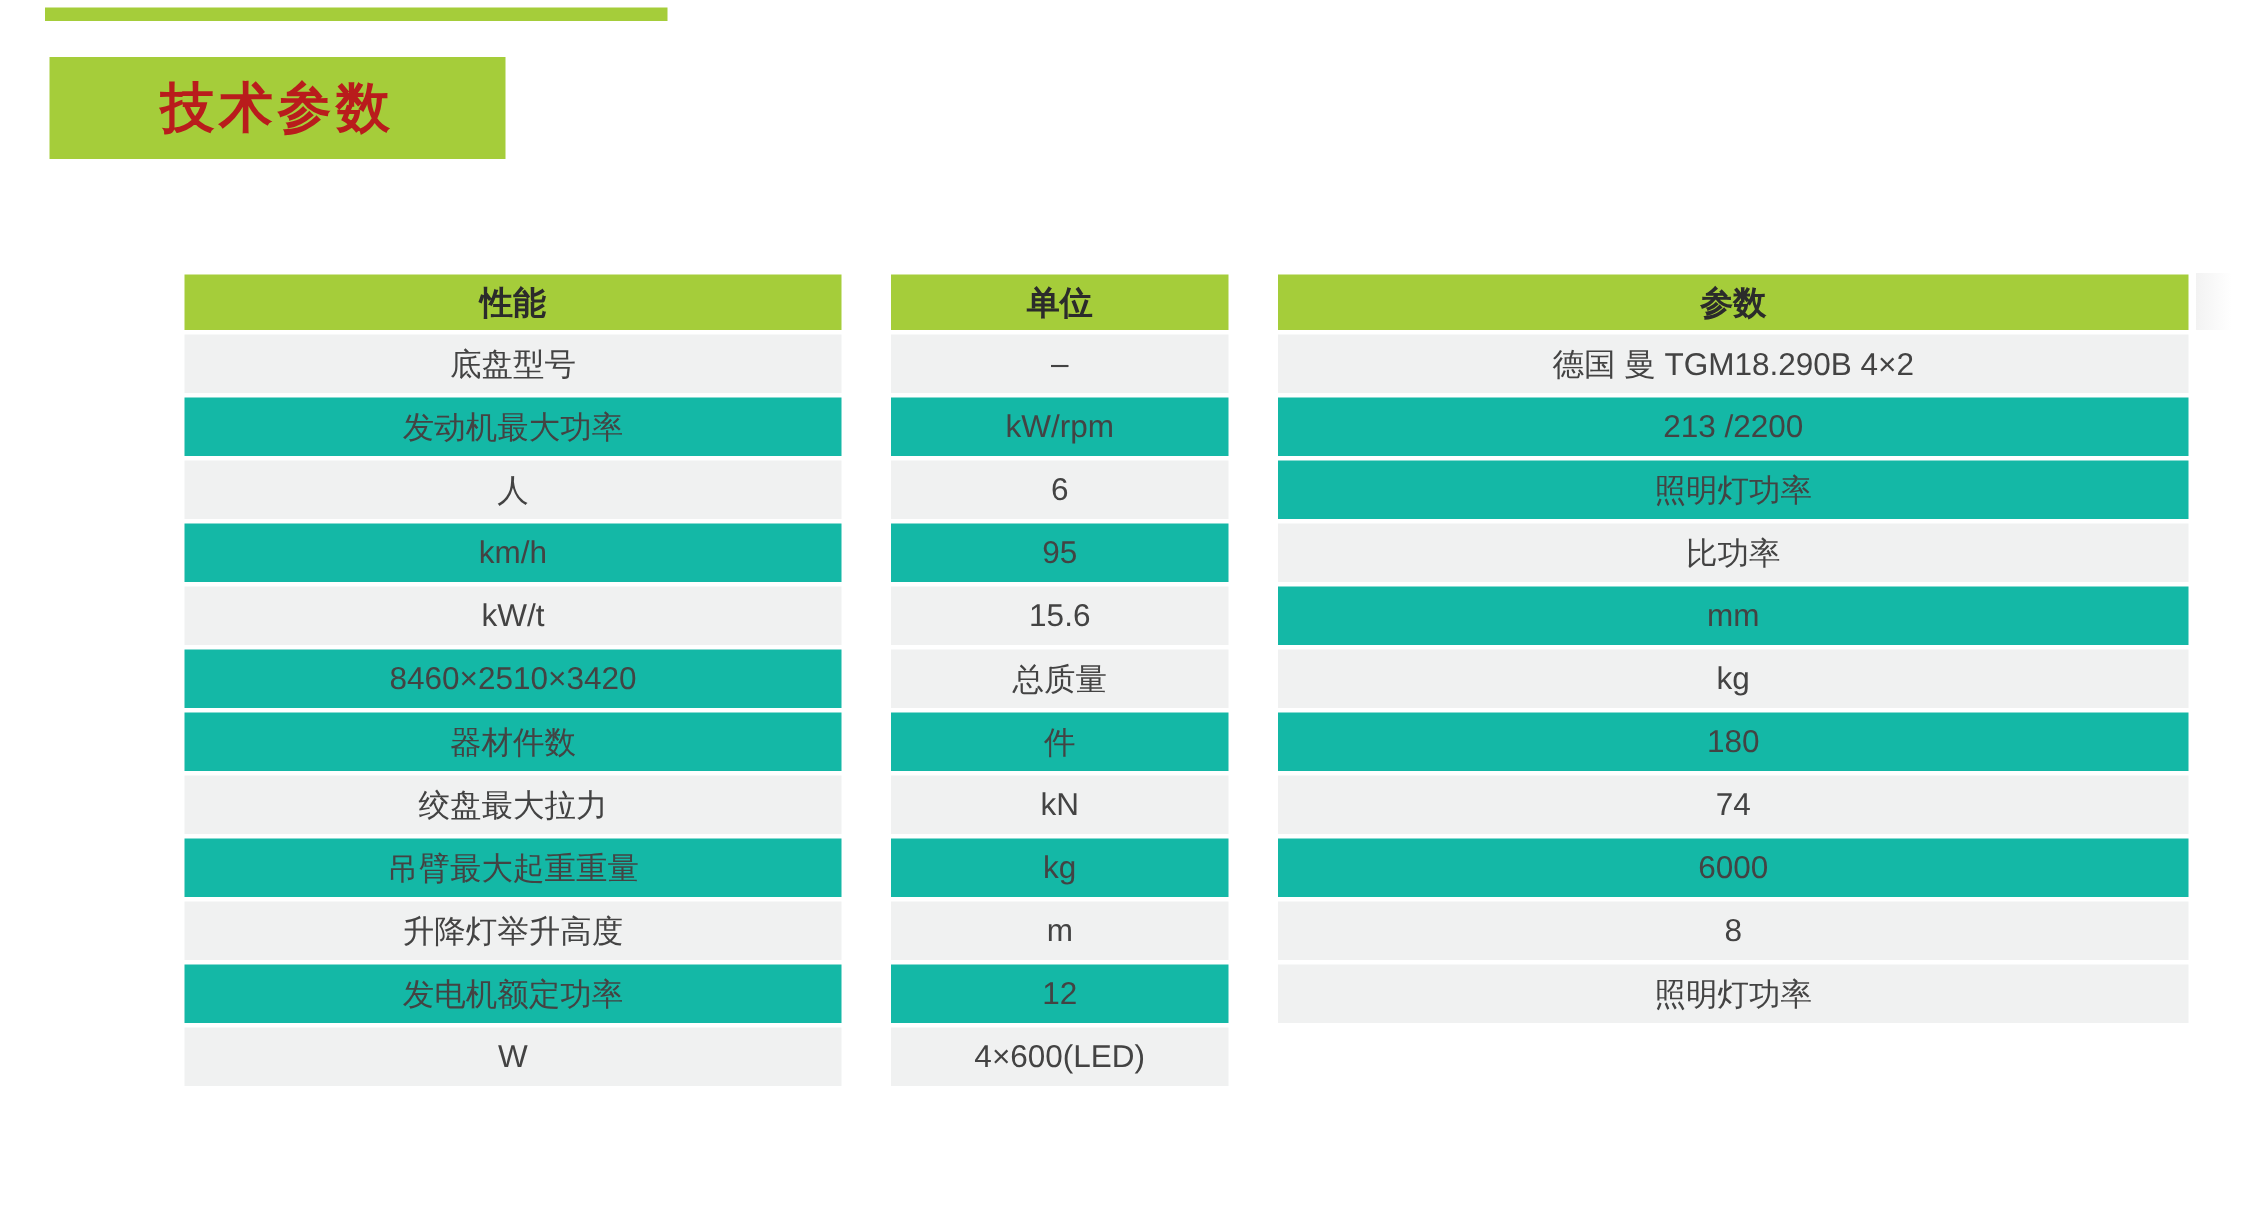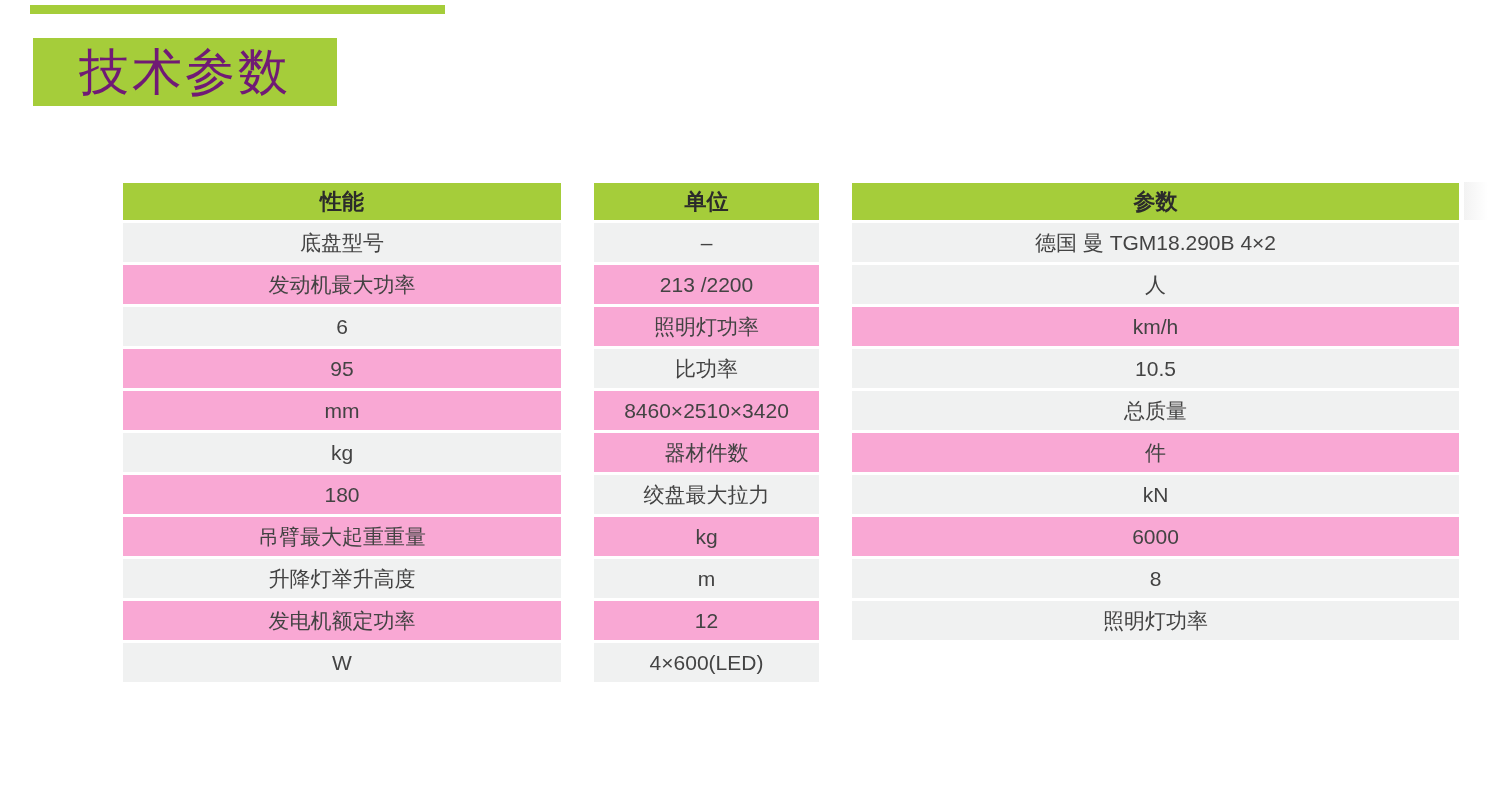--- a/index.html
+++ b/index.html
@@ -25,23 +25,23 @@
     left: 33px;
     top: 38px;
     width: 304px;
     height: 68px;
     background: #a5cd3a;
     display: flex;
     align-items: center;
     justify-content: center;
   }
   .title-box span {
-    color: #701a75;
-    font-size: 50px;
-    font-weight: normal;
+    color: #b91c1c;
+    font-size: 36px;
+    font-weight: bold;
     letter-spacing: 3px;
     line-height: 1;
   }
   .spec-table {
     position: absolute;
     left: 95px;
     top: 183px;
     display: grid;
     grid-template-columns: 466px 253px 635px;
     column-gap: 5px;
@@ -60,21 +60,21 @@
     color: #2b2b2b;
     font-size: 22px;
     font-weight: bold;
   }
   .cell.data {
     height: 39px;
     color: #434343;
     font-size: 21px;
   }
   .cell.data.odd  { background: #f0f1f1; }
-  .cell.data.even { background: #f9a8d4; }
+  .cell.data.even { background: #14b8a6; }
   .header-right-shadow {
     position: absolute;
     left: 1464px;
     top: 182px;
     width: 24px;
     height: 38px;
     background: linear-gradient(90deg, #ededed 0%, #f7f7f7 55%, #ffffff 100%);
     opacity: 0.7;
   }
 </style>
@@ -90,37 +90,40 @@
   </div>
 
   <div class="spec-table" id="spec-table">
     <div class="cell head">性能</div>
     <div class="cell head">单位</div>
     <div class="cell head">参数</div>
   <div class="cell data odd">底盘型号</div>
       <div class="cell data odd">–</div>
       <div class="cell data odd">德国 曼 TGM18.290B 4×2</div>
       <div class="cell data even">发动机最大功率</div>
+      <div class="cell data even">kW/rpm</div>
       <div class="cell data even">213 /2200</div>
       <div class="cell data odd">人</div>
       <div class="cell data odd">6</div>
       <div class="cell data even">照明灯功率</div>
       <div class="cell data even">km/h</div>
       <div class="cell data even">95</div>
       <div class="cell data odd">比功率</div>
-      <div class="cell data odd">10.5</div>
+      <div class="cell data odd">kW/t</div>
+      <div class="cell data odd">15.6</div>
       <div class="cell data even">mm</div>
       <div class="cell data even">8460×2510×3420</div>
       <div class="cell data odd">总质量</div>
       <div class="cell data odd">kg</div>
       <div class="cell data even">器材件数</div>
       <div class="cell data even">件</div>
       <div class="cell data even">180</div>
       <div class="cell data odd">绞盘最大拉力</div>
       <div class="cell data odd">kN</div>
+      <div class="cell data odd">74</div>
       <div class="cell data even">吊臂最大起重重量</div>
       <div class="cell data even">kg</div>
       <div class="cell data even">6000</div>
       <div class="cell data odd">升降灯举升高度</div>
       <div class="cell data odd">m</div>
       <div class="cell data odd">8</div>
       <div class="cell data even">发电机额定功率</div>
       <div class="cell data even">12</div>
       <div class="cell data odd">照明灯功率</div>
       <div class="cell data odd">W</div>

